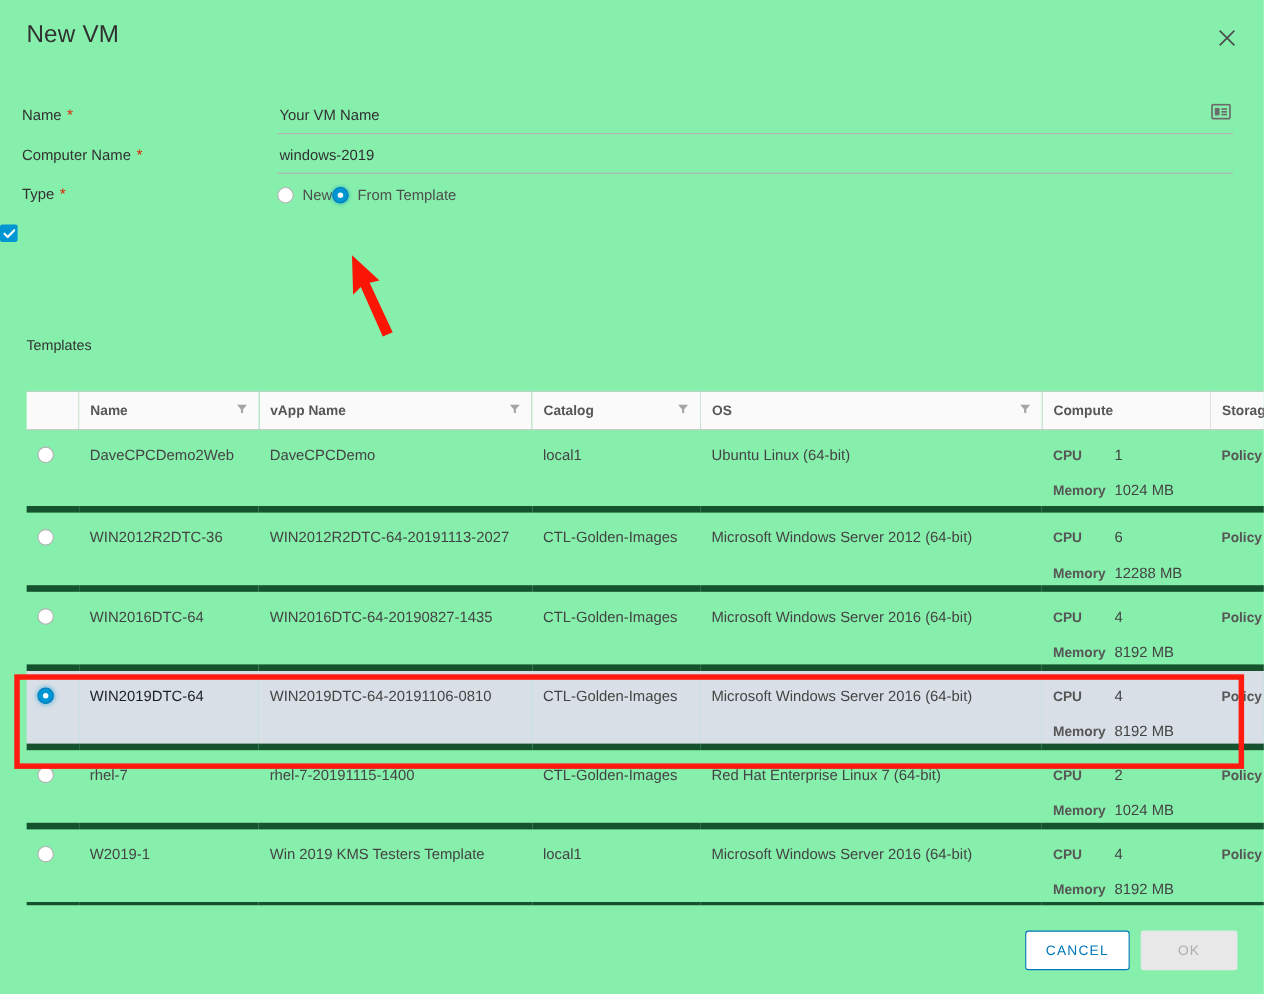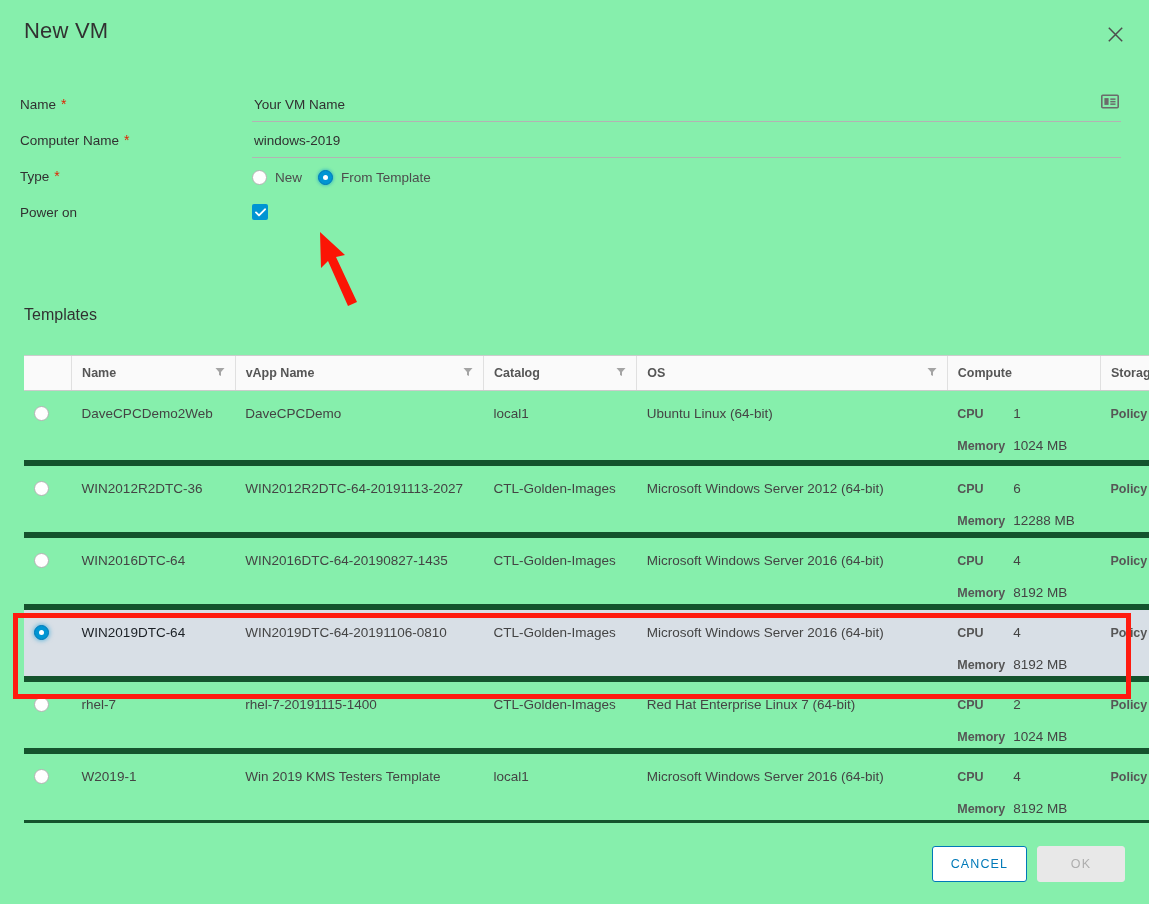--- a/index.html
+++ b/index.html
@@ -82,21 +82,21 @@
   }
   .underline-input::placeholder { color: #313131; }
   .field-icon {
     position: absolute;
     right: 2px; top: -2px;
     width: 18px; height: 18px;
     cursor: pointer;
   }
 
   
-  .radio-group { display: flex; align-items: center; gap: 16px; padding-top: 2px;}
+  .radio-group { display: flex; align-items: center; padding-top: 2px;}
   .radio-item { display: flex; align-items: center; gap: 8px; cursor: pointer; }
   .radio-mark {
     width: 15px; height: 15px;
     border-radius: 50%;
     border: 1px solid #b3b3b3;
     background: #fff;
     flex: none;
     position: relative;
   }
   .radio-item.checked .radio-mark {
@@ -122,21 +122,21 @@
     border-radius: 2px;
     display: flex; align-items: center; justify-content: center;
     cursor: pointer;
   }
   .checkbox-mark svg { display:block; }
 
   
   .section-title {
     position: absolute;
     left: 24px; top: 306px;
-    font-size: 16px;
+    font-size: 13px;
     color: #313131;
     font-weight: 400;
   }
 
   .table-viewport {
     position: absolute;
     left: 24px; top: 355px;
     width: 1125px;
     height: 468px;
     overflow: hidden;
@@ -318,23 +318,20 @@
           </span>
           <span class="radio-item checked">
             <span class="radio-mark"></span>
             <span class="radio-label">From Template</span>
           </span>
         </div>
       </div>
     </div>
 
     <div class="form-row">
-      <div class="form-label">
-        <span>Power on</span>
-      </div>
       <div class="field-wrap">
         <span class="checkbox-mark">
           <svg width="11" height="9" viewBox="0 0 11 9" aria-hidden="true">
             <path d="M1 4.4 L4 7.4 L10 1.3" stroke="#fff" stroke-width="1.9" fill="none" stroke-linecap="round" stroke-linejoin="round"></path>
           </svg>
         </span>
       </div>
     </div>
   </div>
 

